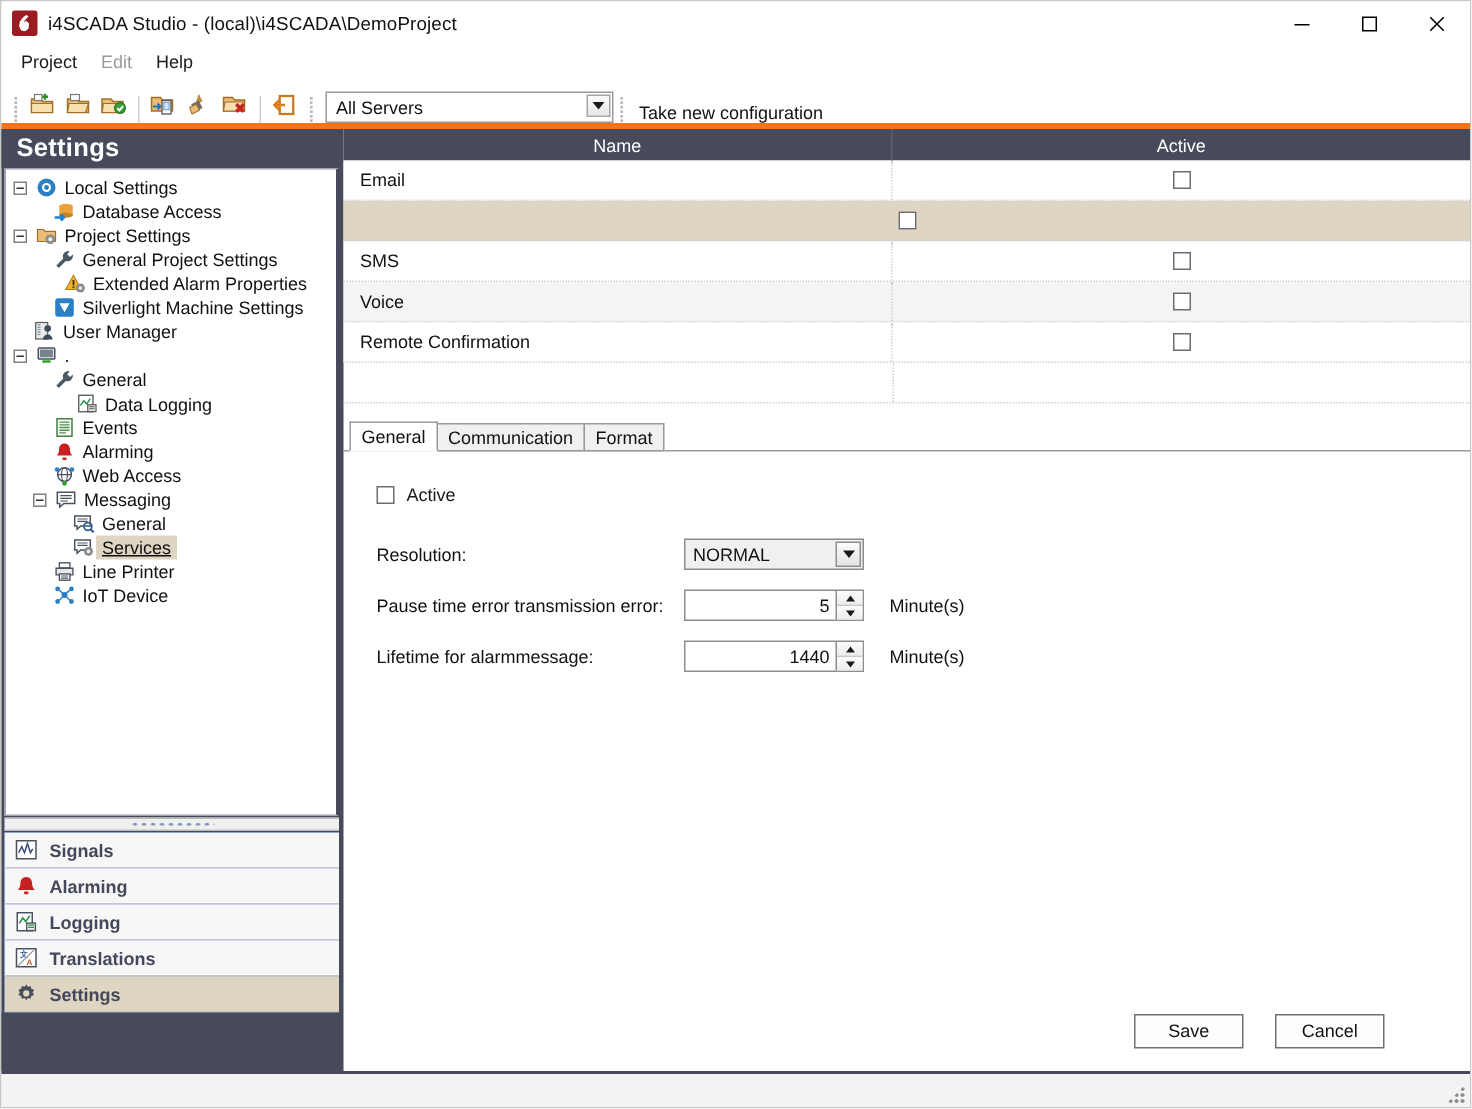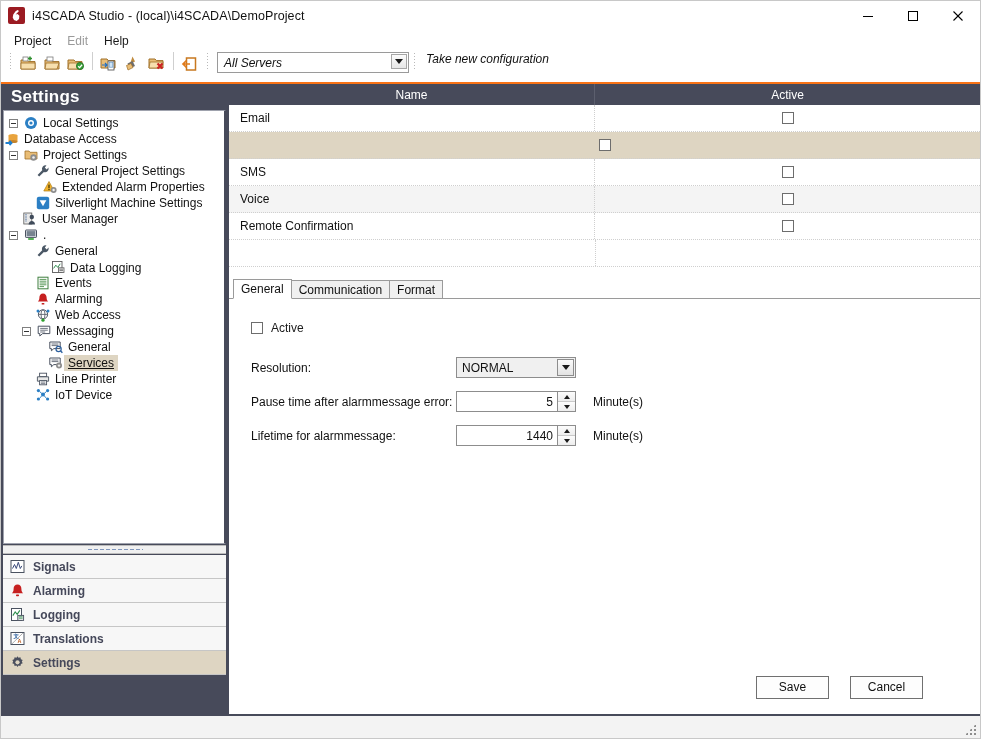--- a/index.html
+++ b/index.html
@@ -73,26 +73,25 @@
   .menu-item {
     padding: 2px 8px;
     color: #1a1a1a;
     white-space: nowrap;
   }
   .menu-item.disabled { color: #9a9a9a; }
 
   
   .toolbar {
     height: 30px; min-height: 30px;
-    display: flex; align-items: flex-start;
-    background: #ffffff;
-    border-bottom: 2px solid #f97316;
+    display: flex; align-items: flex-end;
+    background: #ffffff;
+    border-bottom: 4px solid #f97316;
     padding-left: 4px;
     position: relative;
-    font-style: italic;
   }
   .tb-grip {
     width: 3px; height: 18px;
     margin: 0 4px;
     background-image: radial-gradient(#b9b9b9 40%, transparent 41%);
     background-size: 3px 3px;
     flex: none;
   }
   .tb-sep {
     width: 1px; height: 18px; margin: 0 4px;
@@ -525,21 +524,21 @@
             <span class="ico" style="margin-left:5px;">
               <svg width="14" height="14" viewBox="0 0 14 14">
                   <circle cx="7" cy="7" r="6" fill="#2b7fc4"></circle>
                   <circle cx="7" cy="7" r="3" fill="#ffffff"></circle>
                   <circle cx="7" cy="7" r="1.6" fill="#2b7fc4"></circle>
                 </svg>
             </span>
             <span class="lbl">Local Settings</span>
           </div>
 
-          <div class="tnode" style="">
+          <div class="tnode" style="padding-left:31px;">
             <span class="ico">
               <svg width="14" height="14" viewBox="0 0 14 14">
                 <ellipse cx="8" cy="3.5" rx="4.5" ry="1.6" fill="#e8a33d"></ellipse>
                 <rect x="3.5" y="3.5" width="9" height="6" fill="#e8a33d"></rect>
                 <ellipse cx="8" cy="9.5" rx="4.5" ry="1.6" fill="#c4832b"></ellipse>
                 <path d="M0.5 11h6M4.5 9l2 2-2 2" stroke="#1f7fd0" stroke-width="1.8" fill="none"></path>
               </svg>
             </span>
             <span class="lbl">Database Access</span>
           </div>
@@ -852,21 +851,21 @@
             <div class="flabel">Resolution:</div>
             <div class="combo2">
               <div class="val">NORMAL</div>
               <div class="btn">
                   <div class="caret-down"></div>
                 </div>
             </div>
           </div>
 
           <div class="frow">
-            <div class="flabel">Pause time after alarmmessage error:</div>
+            <div class="flabel">Pause time error transmission error:</div>
             <div class="spin">
               <div class="val">5</div>
               <div class="btns">
                 <div>
                     <span class="caret-up-s"></span>
                   </div>
                 <div>
                     <span class="caret-down-s"></span>
                   </div>
               </div>

